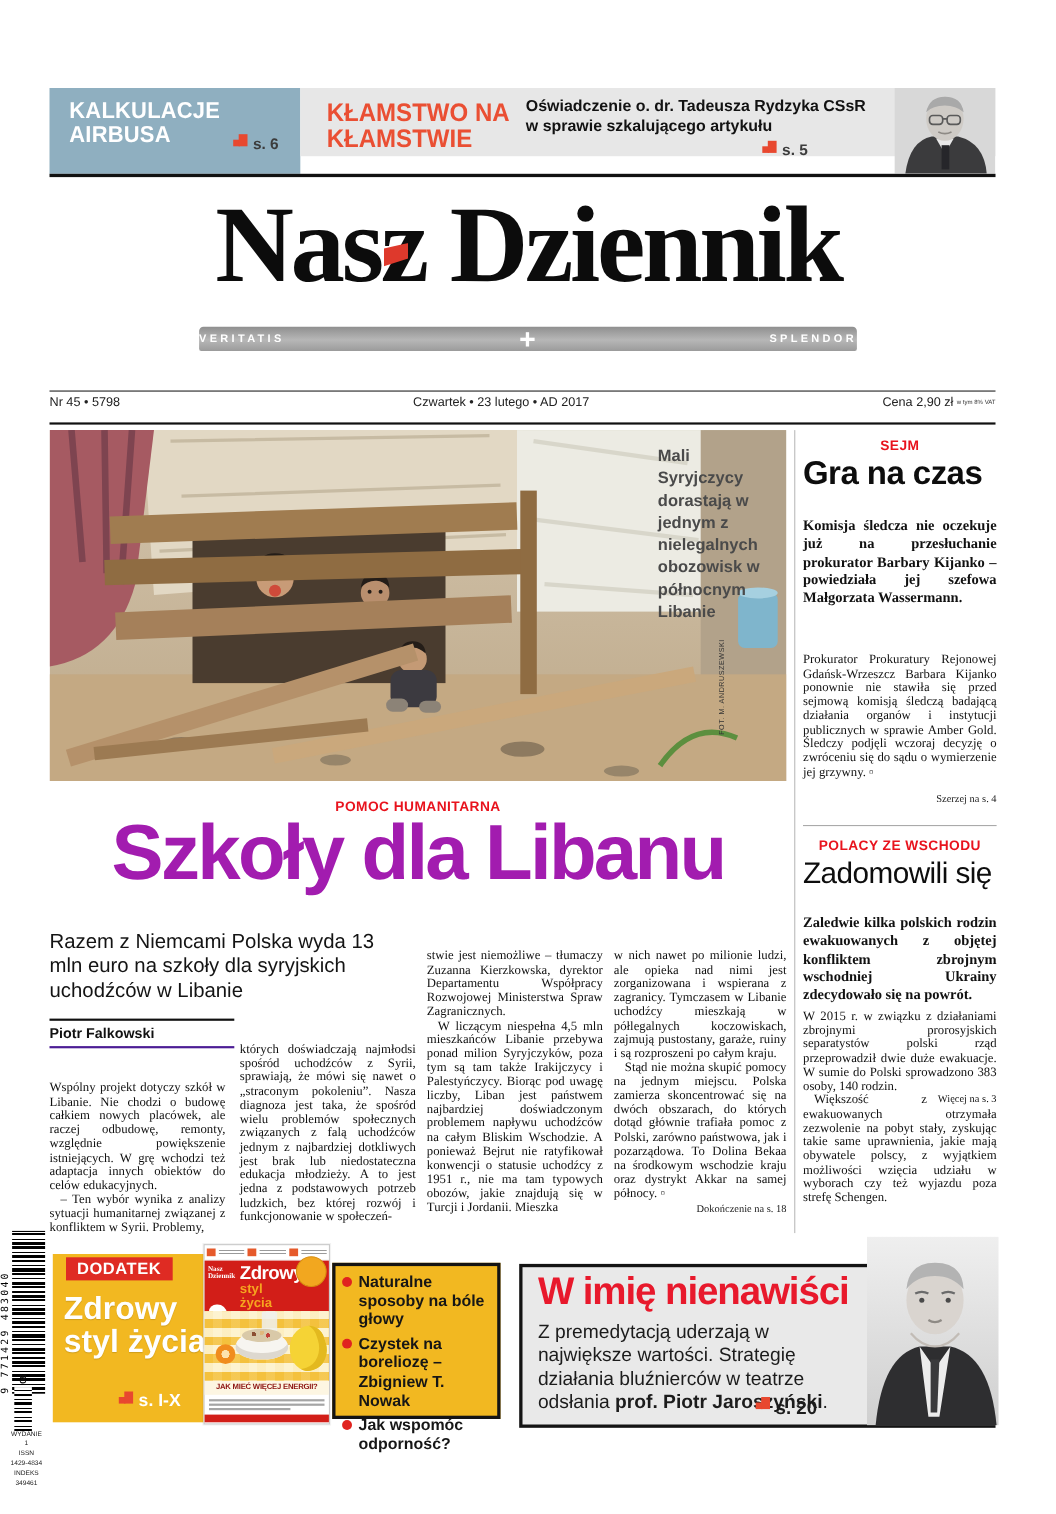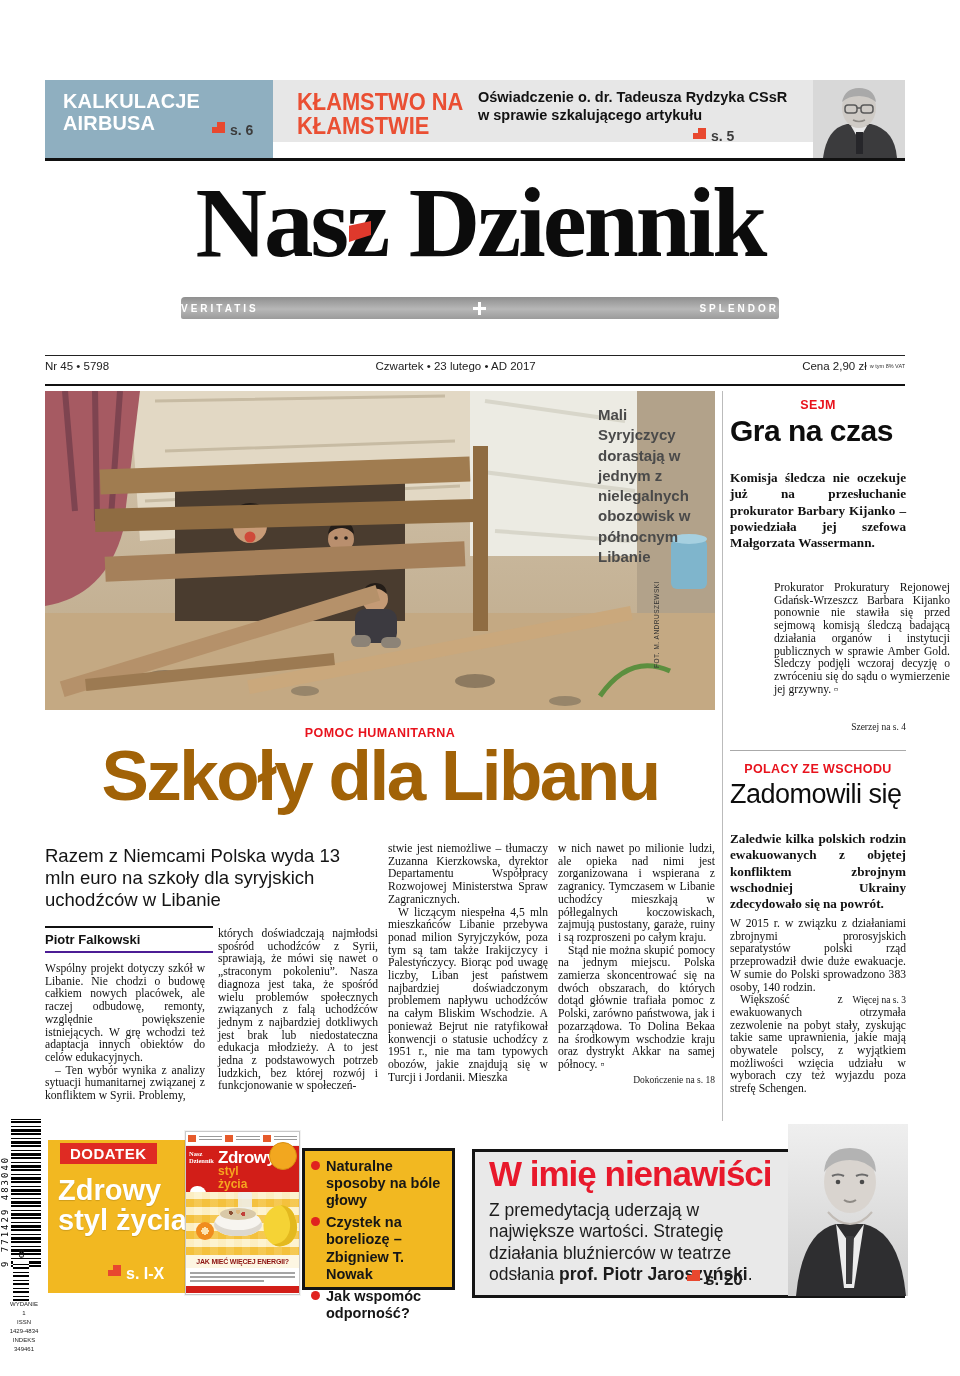--- a/index.html
+++ b/index.html
@@ -60,25 +60,25 @@
           text-align:justify;color:#111;}
   .r-body{font-family:"Liberation Serif",serif;font-size:11.6px;line-height:12.7px;text-align:justify;color:#111;}
   .more{font-family:"Liberation Serif",serif;font-size:9.5px;text-align:right;color:#222;}
   .inline-more{float:right;font-size:9.5px;}
   .rcol-div{left:730px;top:750px;width:176px;height:1px;background:#aaa;}
   .indent{text-indent:10px;}
 
   
   .m-kicker{left:45px;top:726px;width:670px;}
   .m-headline{left:45px;top:740px;width:670px;text-align:center;font-weight:bold;font-size:71px;
-              letter-spacing:-2.5px;color:#a16207;line-height:1.0;}
+              letter-spacing:-2.5px;color:#a21caf;line-height:1.0;}
   .m-lead{left:45px;top:845px;width:300px;font-size:18.5px;line-height:22px;color:#141414;}
   .byline{left:45px;top:926px;width:168px;border-top:2px solid #111;border-bottom:2px solid #4c1d95;
           padding:4px 0;font-weight:bold;font-size:13px;}
-  .bcol{font-family:"Liberation Serif",serif;font-size:11.6px;line-height:12.7px;text-align:justify;color:#101010;}
+  .bcol{font-family:"Liberation Serif",serif;font-size:11.6px;line-height:12.7px;text-align:justify;color:#101010;margin-top:20px;}
   .bcol p{margin:0;}
 
   
   .barcode-rot{left:-53px;top:1172px;width:148px;height:42px;transform:rotate(-90deg);transform-origin:center;}
   .ean-digits{font-size:9px;letter-spacing:2px;color:#000;font-family:"DejaVu Sans Mono",monospace;}
   .ean-bars{margin-top:1px;height:30px;background:repeating-linear-gradient(90deg,#000 0 2px,#fff 2px 3px,#000 3px 6px,#fff 6px 8px,#000 8px 9px,#fff 9px 12px);}
   .addon-rot{left:-9px;top:1258px;width:60px;height:26px;transform:rotate(-90deg);transform-origin:center;display:flex;gap:3px;align-items:center;}
   .addon-bars{width:40px;height:16px;background:repeating-linear-gradient(90deg,#000 0 2px,#fff 2px 4px,#000 4px 5px,#fff 5px 8px);}
   .addon-num{font-size:8px;font-weight:bold;}
   .pub-lines{left:2px;top:1300px;width:44px;text-align:center;font-size:6px;line-height:1.5;color:#222;}
@@ -257,21 +257,21 @@
     </svg>
     <div class="photo-caption">Mali Syryjczycy dorastają w jednym z nielegalnych obozowisk w północnym Libanie</div>
     <div class="photo-credit">FOT. M. ANDRUSZEWSKI</div>
   </div>
 
   <div class="abs col-rule"></div>
 
   <div class="abs rcol kicker" style="top:398px;">SEJM</div>
   <div class="abs rcol r-headline" style="top:414px;">Gra na czas</div>
   <div class="abs rcol r-lead" style="top:470px;">Komisja śledcza nie oczekuje już na przesłuchanie prokurator Barbary Kijanko – powiedziała jej szefowa Małgorzata Wassermann.</div>
-  <div class="abs rcol r-body" style="top:582px;margin-left:44px;">Prokurator Prokuratury Rejonowej Gdańsk-Wrzeszcz Barbara Kijanko ponownie nie stawiła się przed sejmową komisją śledczą badającą działania organów i instytucji publicznych w sprawie Amber Gold. Śledczy podjęli wczoraj decyzję o zwróceniu się do sądu o wymierzenie jej grzywny. ▫</div>
+  <div class="abs rcol r-body" style="top:594px;">Prokurator Prokuratury Rejonowej Gdańsk-Wrzeszcz Barbara Kijanko ponownie nie stawiła się przed sejmową komisją śledczą badającą działania organów i instytucji publicznych w sprawie Amber Gold. Śledczy podjęli wczoraj decyzję o zwróceniu się do sądu o wymierzenie jej grzywny. ▫</div>
   <div class="abs rcol more" style="top:722px;">Szerzej na s. 4</div>
   <div class="abs rcol-div"></div>
 
   <div class="abs rcol kicker" style="top:762px;">POLACY ZE WSCHODU</div>
   <div class="abs rcol r-headline2" style="top:779px;">Zadomowili się</div>
   <div class="abs rcol r-lead" style="top:831px;">Zaledwie kilka polskich rodzin ewakuowanych z objętej konfliktem zbrojnym wschodniej Ukrainy zdecydowało się na powrót.</div>
   <div class="abs rcol r-body" style="top:918px;">
     <p style="margin:0;">W 2015 r. w związku z działaniami zbrojnymi prorosyjskich separatystów polski rząd przeprowadził dwie duże ewakuacje. W sumie do Polski sprowadzono 383 osoby, 140 rodzin.</p>
     <p style="margin:0;" class="indent">
       <span class="inline-more">Więcej na s. 3</span><span>Większość z ewakuowanych otrzymała zezwolenie na pobyt stały, zyskując takie same uprawnienia, jakie mają obywatele polscy, z wyjątkiem możliwości wzięcia udziału w wyborach czy też wyjazdu poza strefę Schengen.</span>

